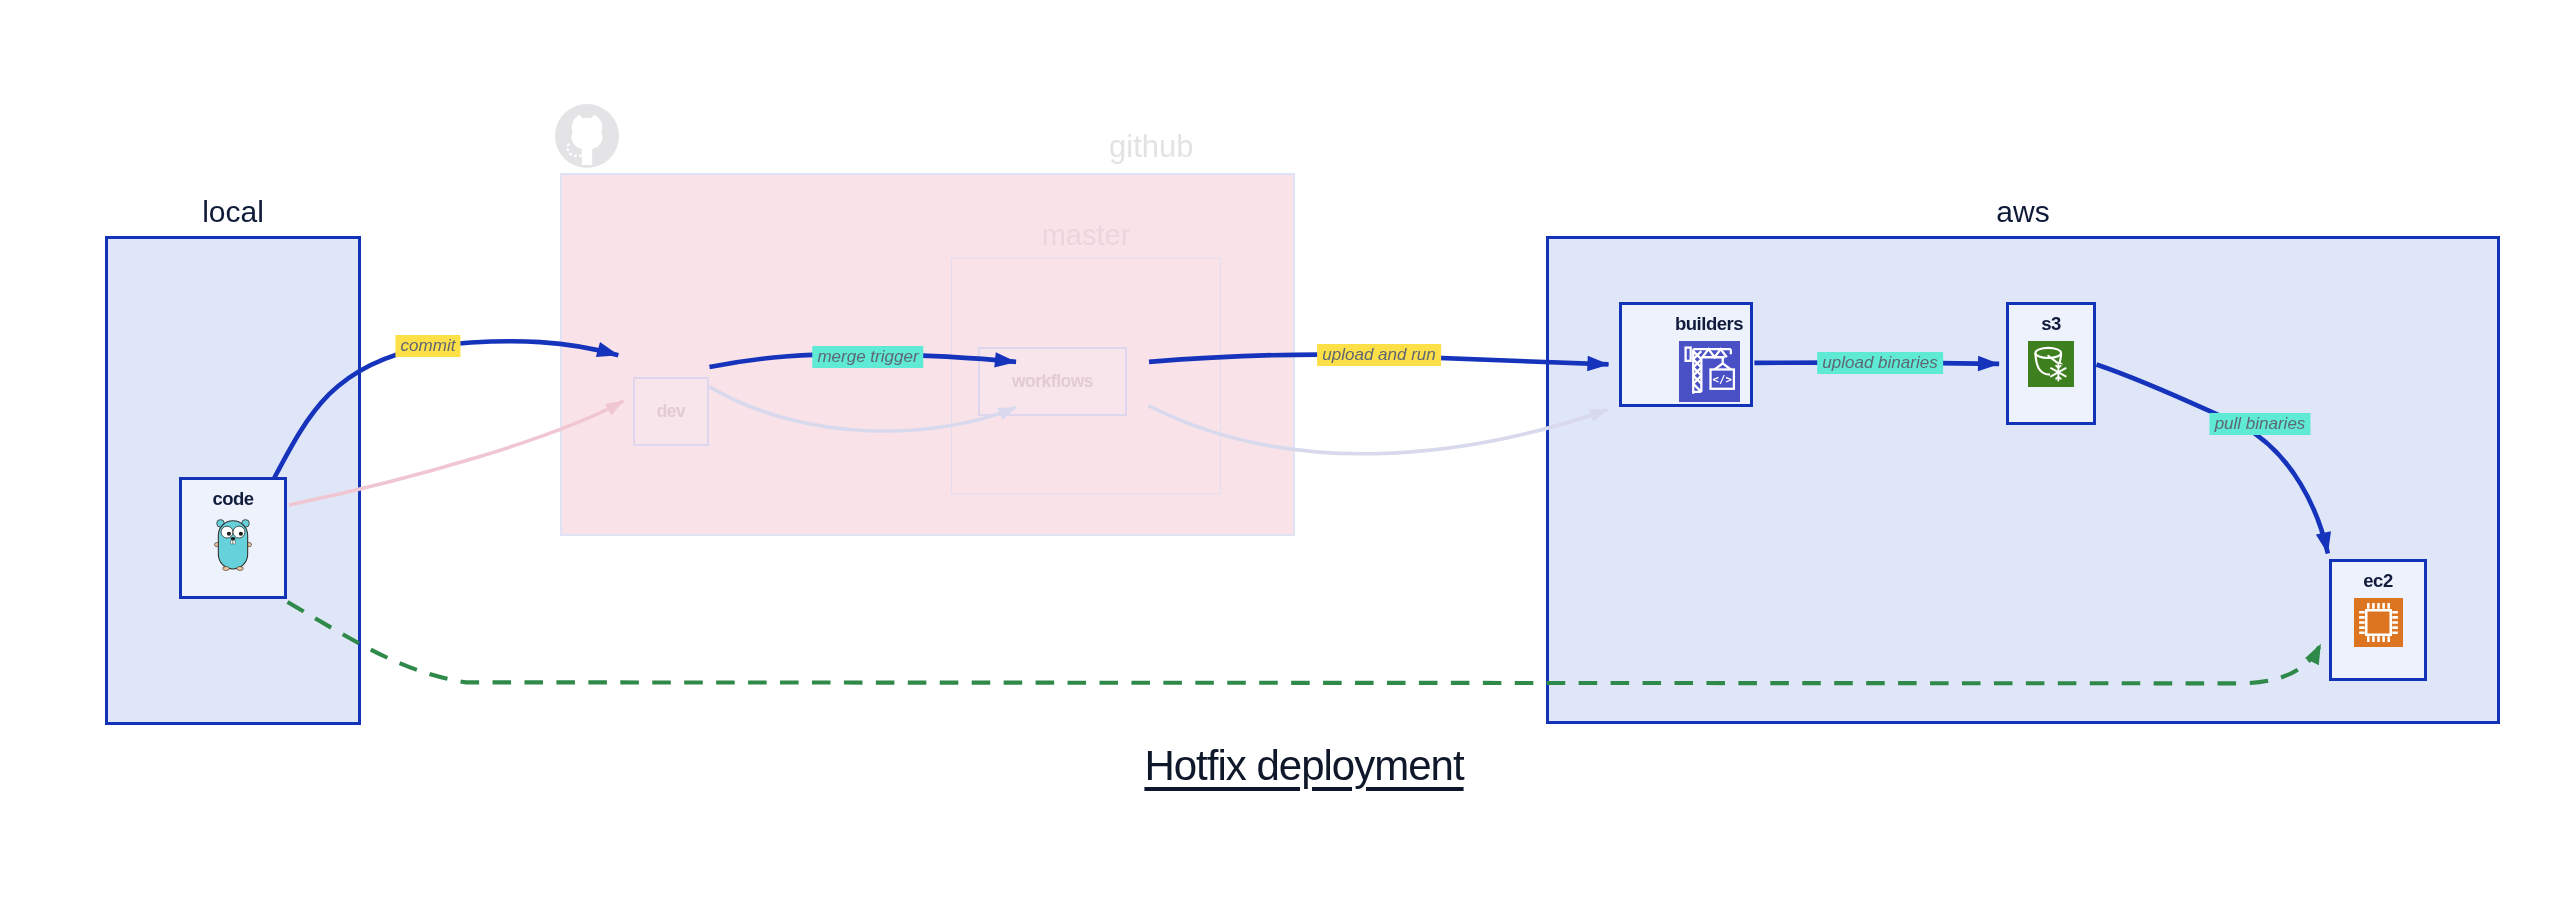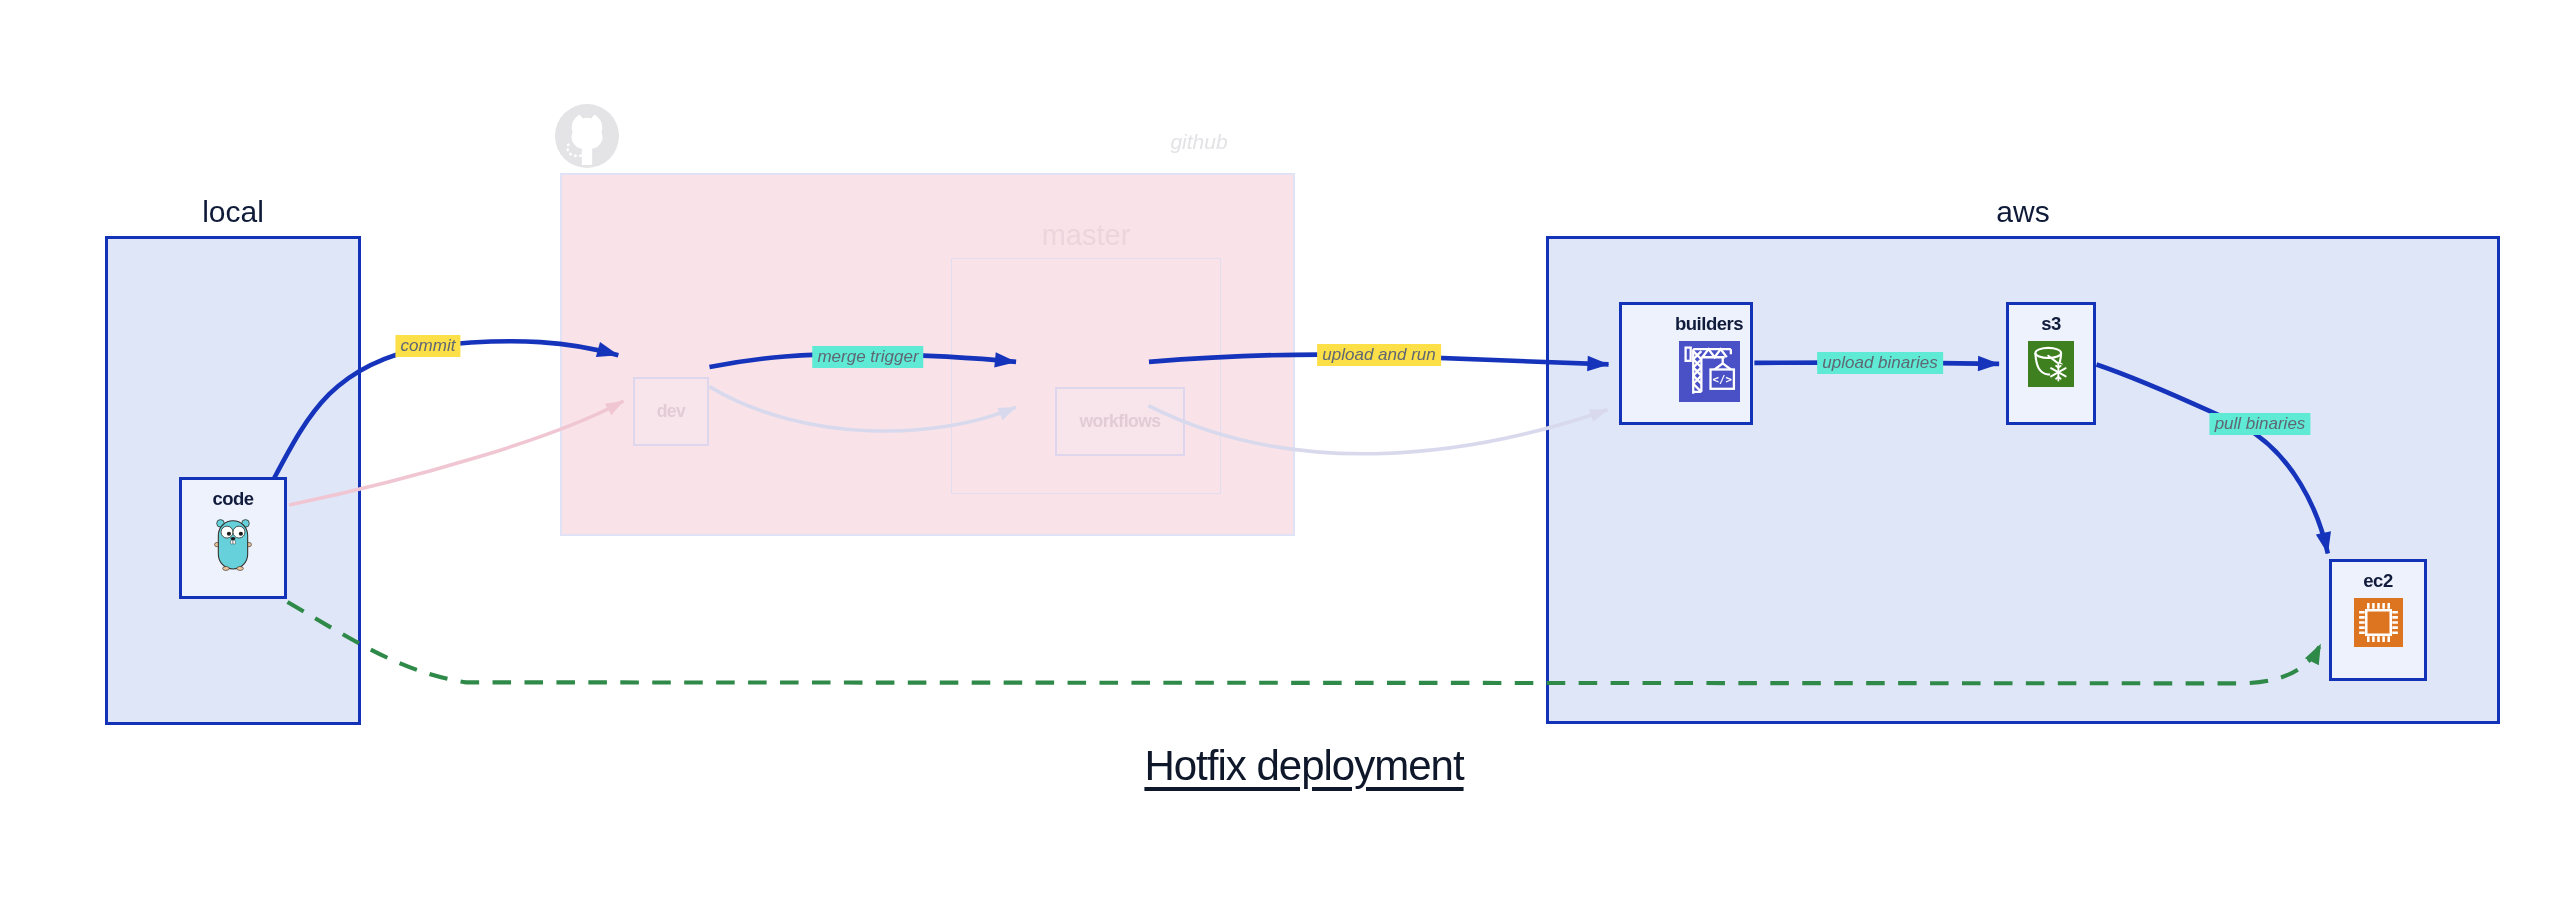--- a/index.html
+++ b/index.html
@@ -7,21 +7,21 @@
   .canvas{position:relative;width:2604px;height:902px;background:#ffffff;overflow:hidden;}
 
   
   .group{position:absolute;box-sizing:border-box;}
   .group.blue{background:#dfe6f8;border:3.1px solid #1232b8;}
   .group.pink{background:#f9e3e8;border:2.1px solid #dfe3f5;}
   .group.master{background:transparent;border:1.5px solid #e3ddf0;}
 
   .group-label{position:absolute;color:#0e1a38;font-size:30px;line-height:1;}
   .group-label.center{text-align:center;}
-  .group-label.faded-gray{color:#e3e3e6;font-size:21px;text-align:center;font-style:italic;}
+  .group-label.faded-gray{color:#e3e3e6;font-size:31px;text-align:left;}
   .group-label.faded-pink{color:#ecd5dd;font-size:29px;text-align:center;}
 
   
   .node{position:absolute;box-sizing:border-box;background:#eef2fc;border:3.1px solid #1232b8;
         display:flex;flex-direction:column;align-items:center;padding-top:8.2px;gap:6.2px;}
   .node-label{font-weight:bold;font-size:18.5px;color:#111c3d;letter-spacing:-0.5px;}
   .node.faded{background:#f8e5eb;border:2.1px solid #ddd6ec;justify-content:center;padding-top:0;}
   .node.faded .node-label{color:#e2cbd5;font-size:17.5px;}
 
   
@@ -85,25 +85,25 @@
       <ellipse cx="35" cy="41" rx="4.5" ry="3" fill="#1b1b1b"></ellipse>
       <rect x="30.5" y="44" width="4.5" height="7" rx="1.5" fill="#ffffff" stroke="#33322e" stroke-width="0.9"></rect>
       <rect x="35" y="44" width="4.5" height="7" rx="1.5" fill="#ffffff" stroke="#33322e" stroke-width="0.9"></rect>
     </svg>
   </div>
 
   <div class="node faded" style="left:633px;top:329px;width:76px;height:69px;margin-top:48px;">
     <span class="node-label">dev</span>
   </div>
 
-  <div class="node faded" style="left:1055px;top:347px;width:130px;height:69px;margin-top:40px;">
+  <div class="node faded" style="left:978px;top:347px;width:149px;height:69px;">
     <span class="node-label">workflows</span>
   </div>
 
-  <div class="node" style="left:1619px;top:302px;width:134px;height:123px;padding-left:46px;">
+  <div class="node" style="left:1619px;top:302px;width:134px;height:105px;padding-left:46px;">
     <span class="node-label">builders</span>
     <svg class="icon" width="61" height="61" viewBox="0 0 120 120">
       <rect x="0" y="0" width="120" height="120" fill="#4a50c5"></rect>
       <g stroke="#ffffff" stroke-width="4.5" fill="none">
         <rect x="13" y="13" width="10" height="26"></rect>
         <path d="M28,16 H102 M28,16 V104 M44,32 V100 M44,32 H90"></path>
         <path d="M28,20 L44,36 M44,20 L28,36 M28,36 L44,52 M44,36 L28,52 M28,52 L44,68 M44,52 L28,68 M28,68 L44,84 M44,68 L28,84 M28,84 L44,100 M28,100 H44"></path>
         <path d="M46,32 L58,16 L70,32 L82,16 L94,32 M102,16 V26"></path>
         <path d="M86,32 V44 M86,44 L70,56 M86,44 L102,56"></path>
         <rect x="62" y="56" width="46" height="38"></rect>

